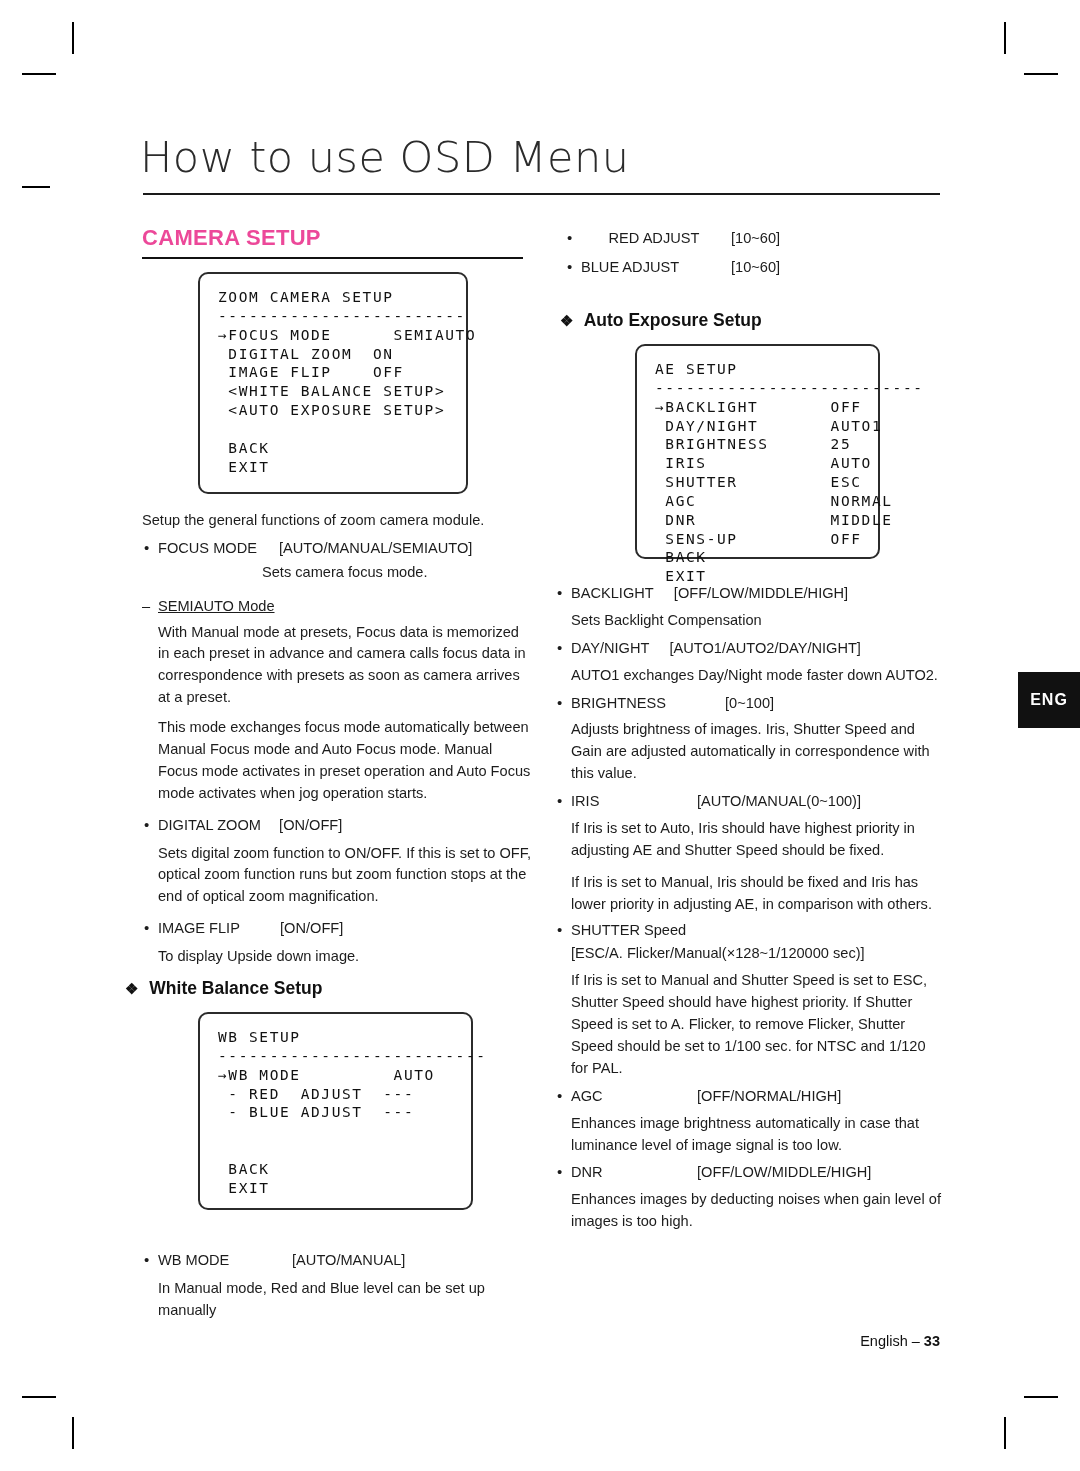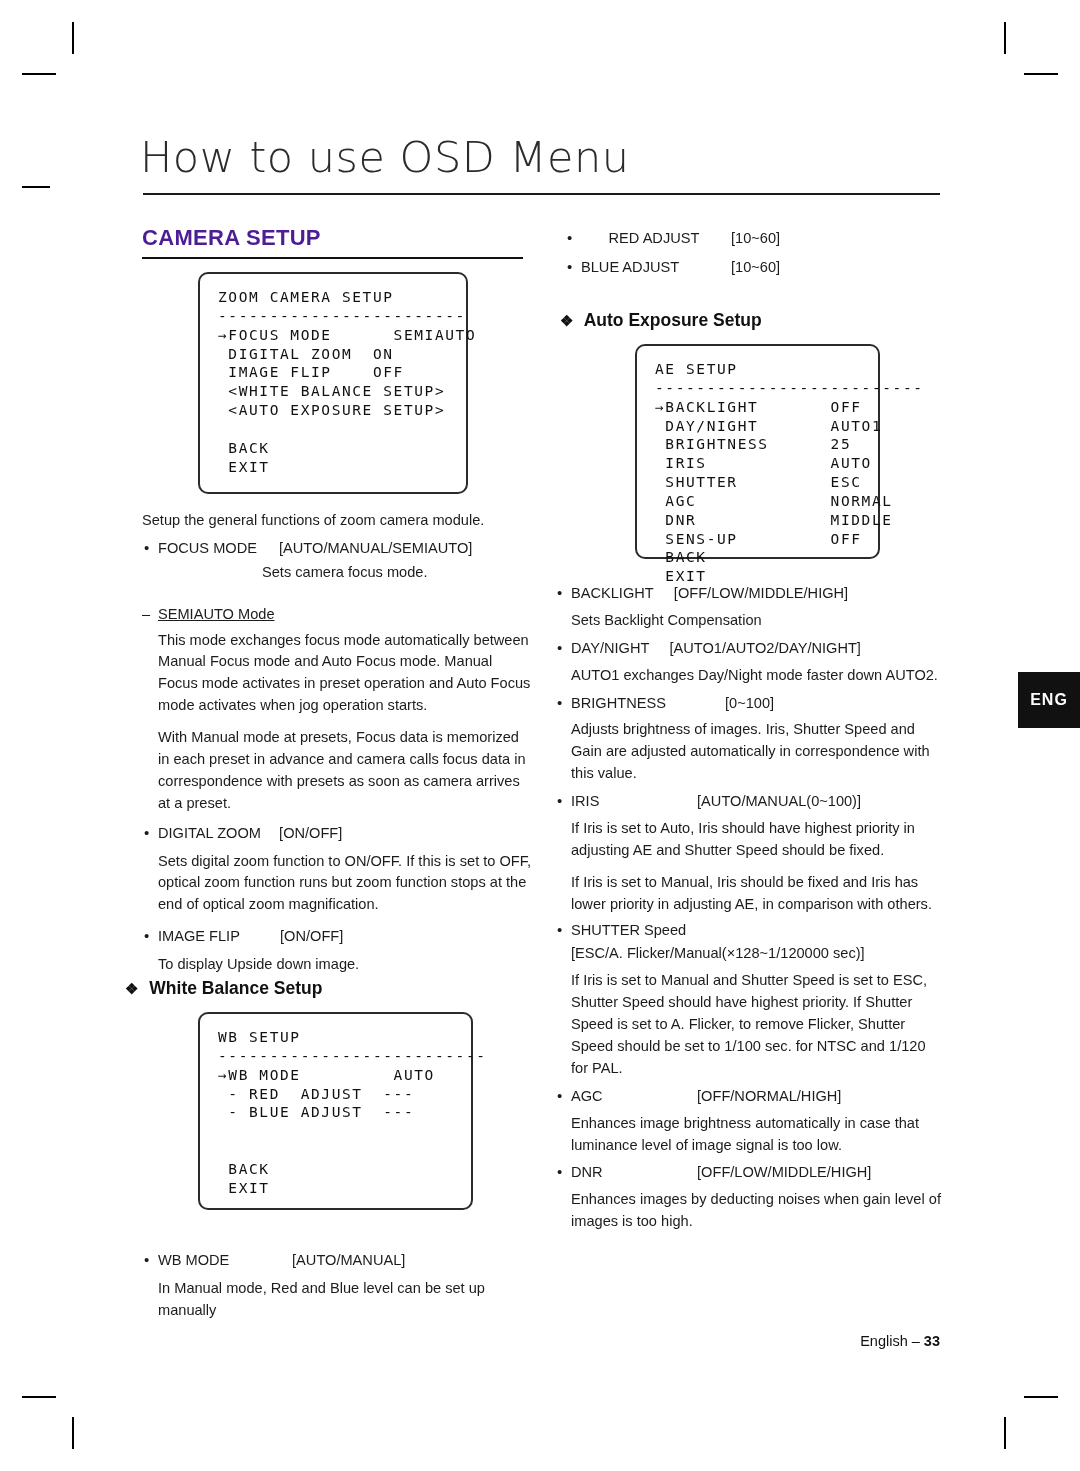--- a/index.html
+++ b/index.html
@@ -48,21 +48,21 @@
     background: #1a1a1a;
   }
   
   .section-title {
     position: absolute;
     left: 142px;
     top: 225px;
     font-size: 22px;
     font-weight: bold;
     letter-spacing: 0.3px;
-    color: #4c1d95;
+    color: #ec4899;
   }
   .section-rule {
     position: absolute;
     left: 142px;
     top: 257px;
     width: 381px;
     height: 2px;
     background: #111;
   }
   
@@ -100,21 +100,21 @@
     left: 2px;
     top: -1px;
     font-size: 15px;
   }
   .bl-label { display: inline-block; }
   .indent { padding-left: 16px; margin: 0 0 4px 0; }
   .indent2 { padding-left: 34px; margin: 0 0 4px 0; }
   .dashline {
     position: relative;
     padding-left: 16px;
-    margin: 20px 0 4px 0;
+    margin: 12px 0 4px 0;
   }
   .dashline::before {
     content: "\2013";
     position: absolute;
     left: 0;
     top: 0;
   }
   .u { text-decoration: underline; }
   .subhead {
     position: absolute;
@@ -193,22 +193,22 @@
     <div class="bullet">
       <span class="bl-label">FOCUS MODE</span>
       <span style="display:inline-block; width:14px;"></span>
       <span>[AUTO/MANUAL/SEMIAUTO]</span>
     </div>
     <p class="indent2" style="padding-left:120px;">Sets camera focus mode.</p>
 
     <div class="dashline">
       <span class="u">SEMIAUTO Mode</span>
     </div>
+    <p class="indent" style="padding-left:16px; margin-bottom:8px;">With Manual mode at presets, Focus data is memorized in each preset in advance and camera calls focus data in correspondence with presets as soon as camera arrives at a preset.</p>
     <p class="indent" style="padding-left:16px; margin-bottom:10px;">This mode exchanges focus mode automatically between Manual Focus mode and Auto Focus mode. Manual Focus mode activates in preset operation and Auto Focus mode activates when jog operation starts.</p>
-    <p class="indent" style="padding-left:16px; margin-bottom:8px;">With Manual mode at presets, Focus data is memorized in each preset in advance and camera calls focus data in correspondence with presets as soon as camera arrives at a preset.</p>
 
     <div class="bullet">
       <span class="bl-label">DIGITAL ZOOM</span>
       <span style="display:inline-block; width:10px;"></span>
       <span>[ON/OFF]</span>
     </div>
     <p class="indent" style="padding-left:16px; margin-top:6px; margin-bottom:10px;">Sets digital zoom function to ON/OFF. If this is set to OFF, optical zoom function runs but zoom function stops at the end of optical zoom magnification.</p>
 
     <div class="bullet">
       <span class="bl-label" style="width:118px;">IMAGE FLIP</span>

